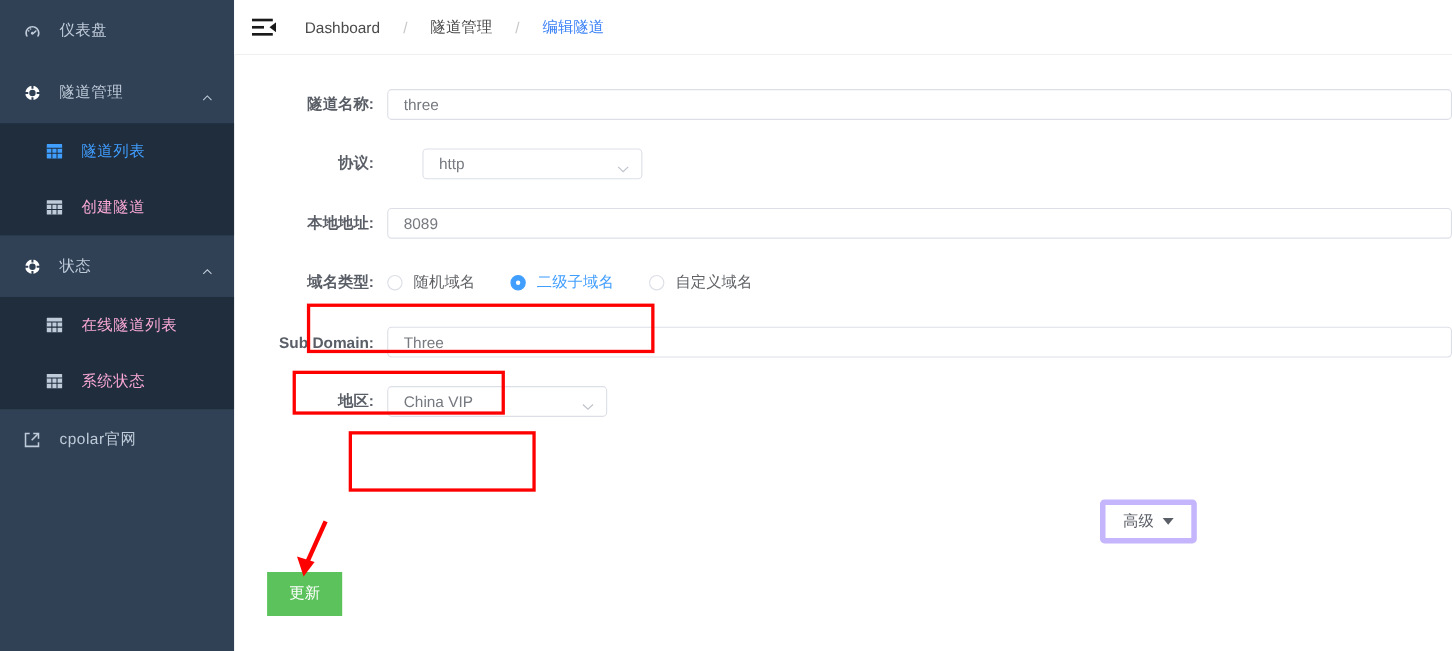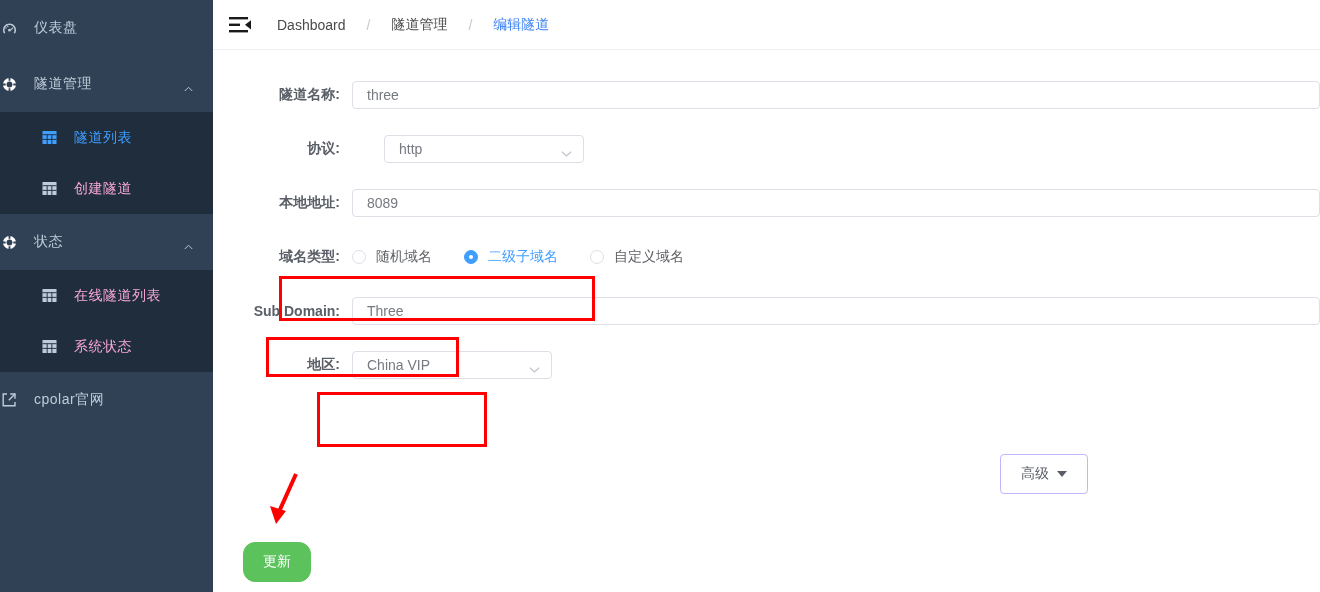--- a/index.html
+++ b/index.html
@@ -26,20 +26,21 @@
     width: 213px;
     height: 592px;
     background: #304156;
     overflow: hidden;
   }
 
   .menu-item {
     display: flex;
     align-items: center;
     height: 56px;
+    padding-left: 20px;
     color: #bfcbd9;
     font-size: 14px;
     cursor: pointer;
     position: relative;
   }
   .menu-item .mi-label { margin-left: 16px; letter-spacing: .5px; }
 
   .menu-item.has-arrow .caret {
     position: absolute;
     right: 20px;
@@ -192,47 +193,47 @@
   .radio .r-label { margin-left: 10px; }
   .radio.checked .r-label { color: #409eff; }
 
   
   .btn-advanced {
     position: absolute;
     left: 787px;
     top: 404px;
     width: 88px;
     height: 40px;
-    border: 1px solid #c4b5fd;
+    border: 5px solid #c4b5fd;
     border-radius: 4px;
     background: #fff;
     display: flex;
     align-items: center;
     justify-content: center;
     font-size: 14px;
     color: #5a5e66;
     cursor: pointer;
   }
   .btn-advanced .tri {
     margin-left: 8px;
     width: 0; height: 0;
     border-left: 5px solid transparent;
     border-right: 5px solid transparent;
     border-top: 6px solid #5a5e66;
   }
 
   .btn-update {
     position: absolute;
     left: 30px;
-    top: 492px;
+    top: 470px;
     width: 68px;
     height: 40px;
     background: #5cc25c;
     border: 1px solid #5cc25c;
-    border-radius: 12px;
+    border-radius: 0;
     color: #fff;
     font-size: 14px;
     display: flex;
     align-items: center;
     justify-content: center;
     cursor: pointer;
   }
 
   
   .anno {

